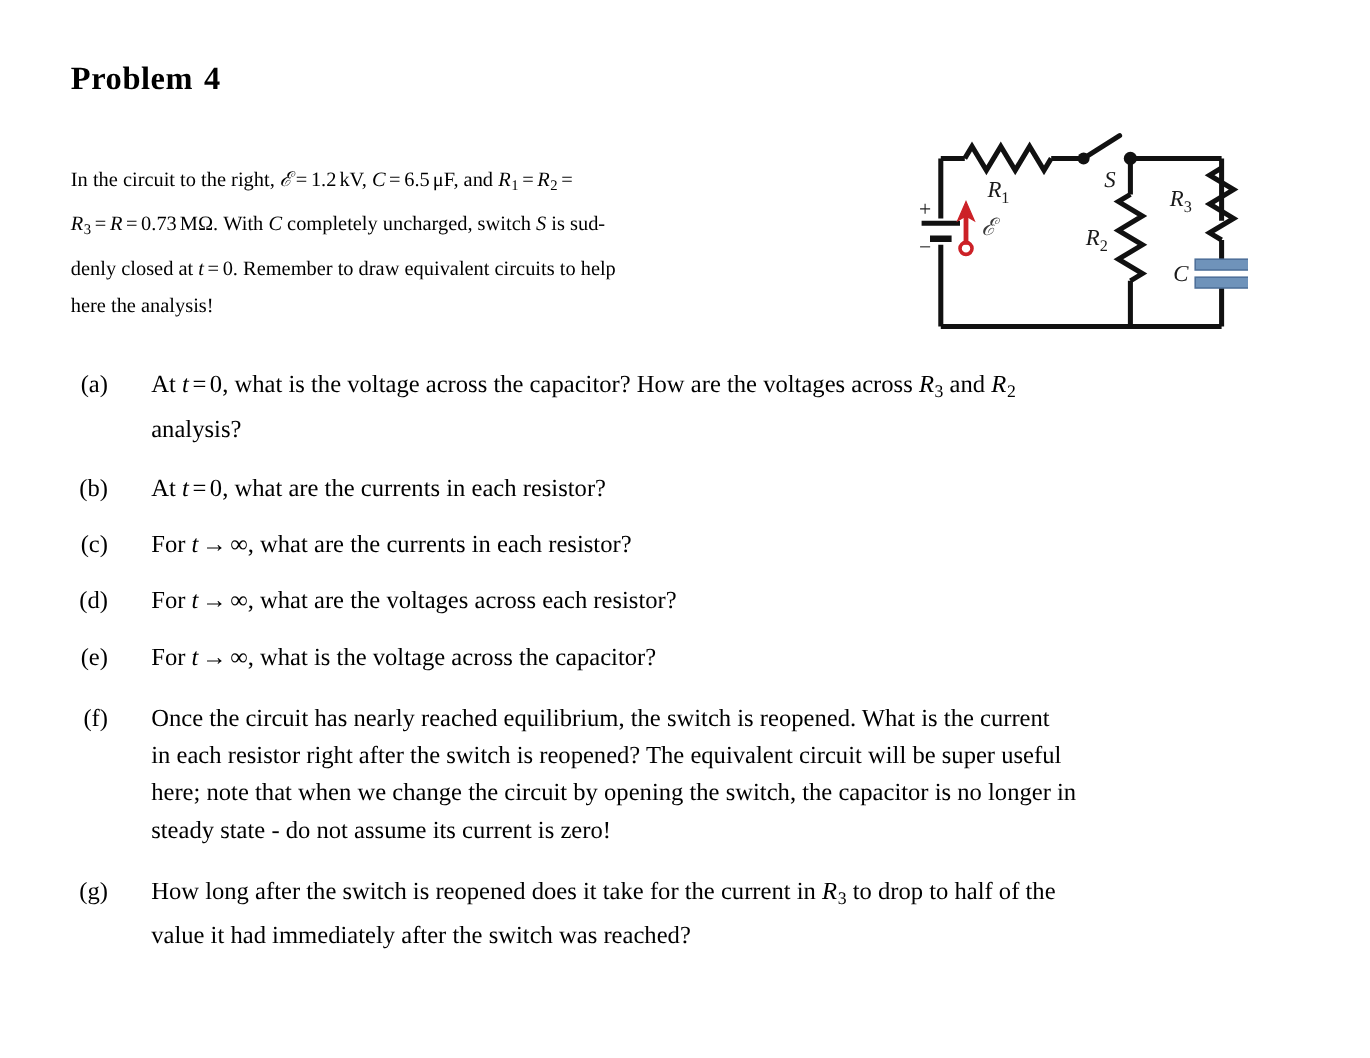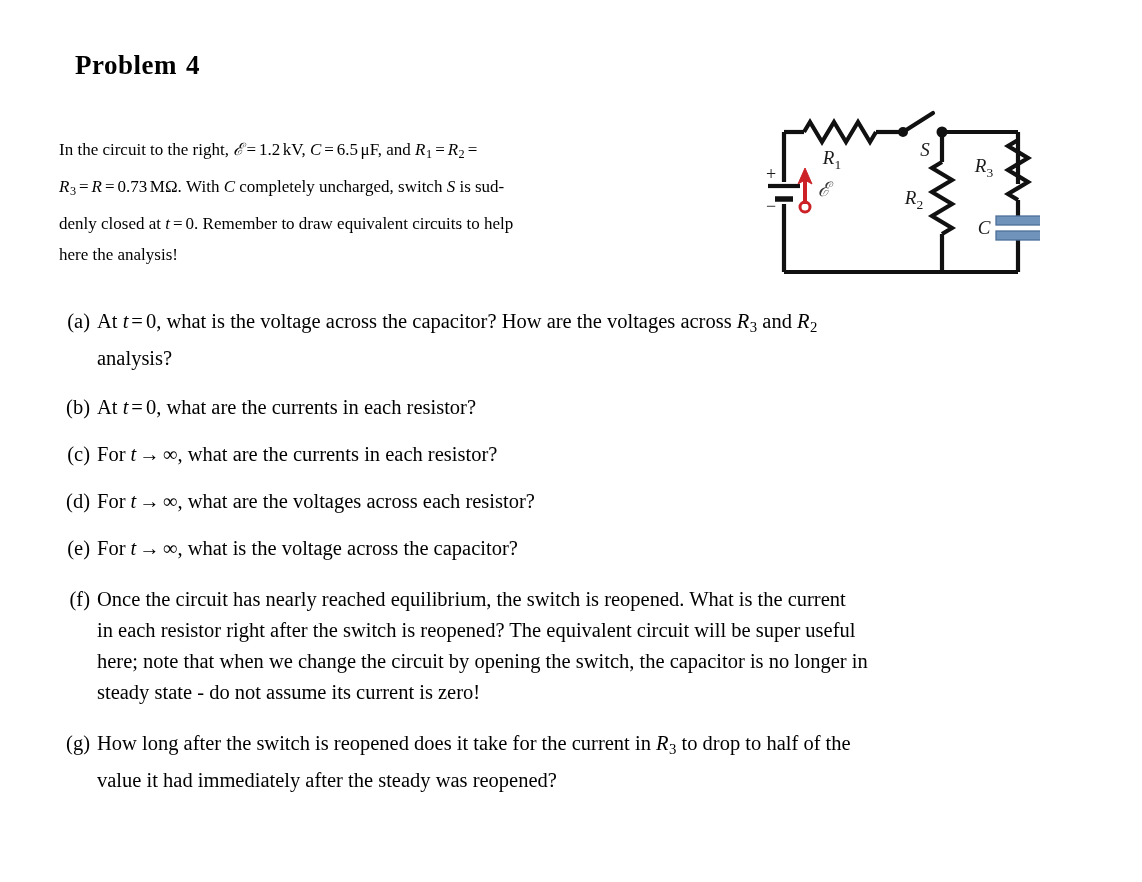--- a/index.html
+++ b/index.html
@@ -24,21 +24,20 @@
   }
 
   
   .title {
     position: absolute;
     left: 59px;
     top: 50px;
     font-size: 27px;
     font-weight: bold;
     letter-spacing: 0.5px;
-    margin-left: 16px;
   }
   .title .num {
     margin-left: 9px;
   }
 
   
   .intro {
     position: absolute;
     left: 59px;
     top: 134px;
@@ -95,21 +94,21 @@
   }
   .qitem .tag {
     position: absolute;
     left: 0;
     top: 0;
     width: 38px;
     text-align: right;
     font-style: normal;
   }
   .qitem .body { display: block; }
-  .qitem .body .ln { display: block; white-space: nowrap; }
+  .qitem .body .ln { display: block; white-space: nowrap; margin-left: 29px; }
 
   
   .q-a { margin-bottom: 18px; }
   .q-b, .q-c, .q-d { margin-bottom: 16px; }
   .q-e { margin-bottom: 20px; }
   .q-f { margin-bottom: 20px; }
 </style>
 </head>
 <body>
 
@@ -277,18 +276,18 @@
     </div>
 
     <div class="qitem q-g">
       <span class="tag">(g)</span>
       <span class="body">
         <span class="ln">
           <span>How long after the switch is reopened does it take for the current in</span>
           <span class="mi">R</span><span class="subn">3</span>
           <span>to drop to half of the</span>
         </span>
-        <span class="ln">value it had immediately after the steady was reopened?</span>
+        <span class="ln">value it had immediately after the switch was reached?</span>
       </span>
     </div>
 
   </div>
 </div>
 
 </body></html>

